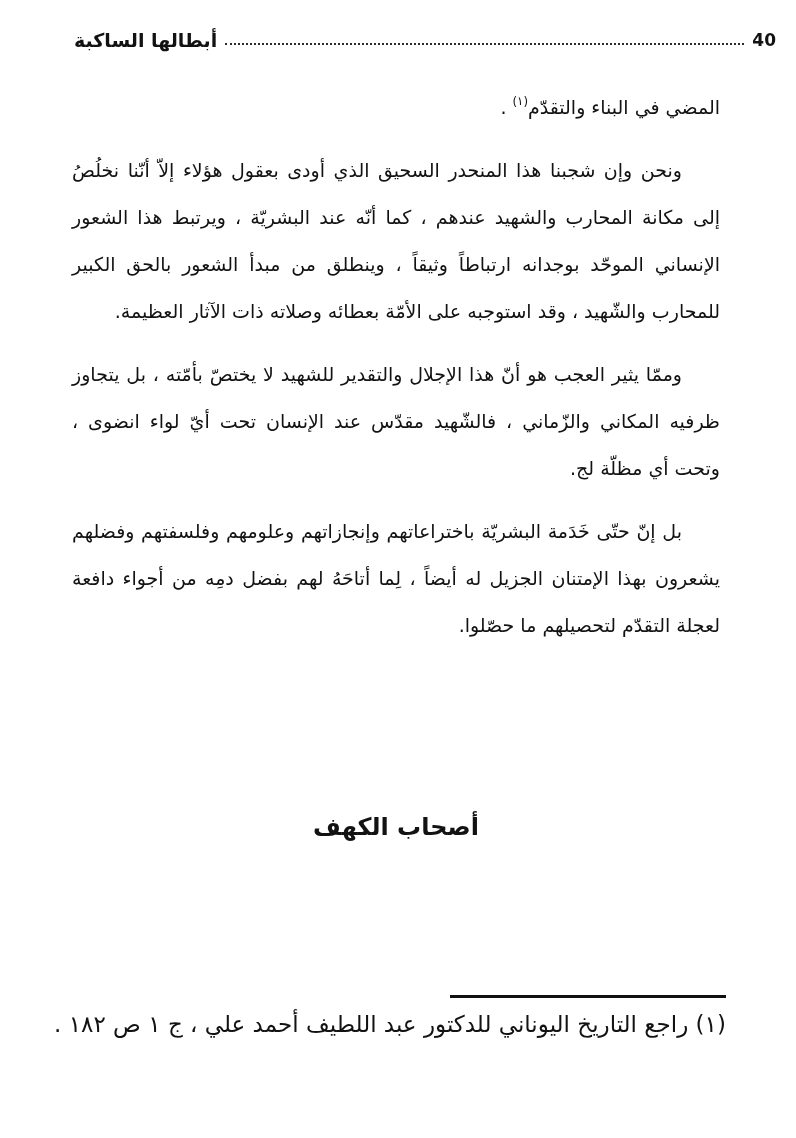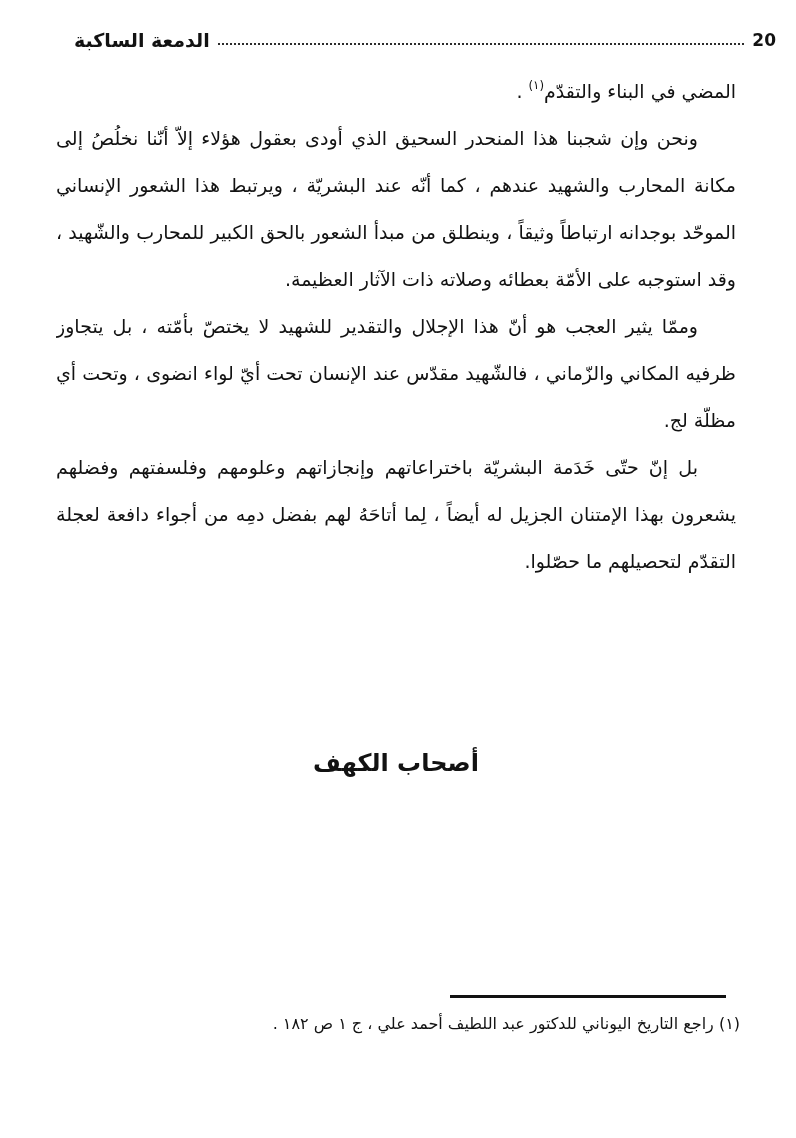--- a/index.html
+++ b/index.html
@@ -56,21 +56,21 @@
     right: 60px;
     left: 56px;
     height: 926px;
     overflow: hidden;
     font-size: 19px;
     line-height: 47px;
     text-align: justify;
     text-justify: inter-word;
   }
   .page-body p {
-    margin: 0;
+    margin: 16px;
     padding: 0;
   }
   .para-indent {
     text-indent: 38px;
   }
   .footnote-ref {
     font-size: 0.62em;
     vertical-align: 9px;
     letter-spacing: 0;
   }
@@ -91,34 +91,34 @@
     right: 70px;
     width: 276px;
     height: 3px;
     background: #111111;
   }
   .footnote-text {
     position: absolute;
     top: 1008px;
     right: 56px;
     left: 40px;
-    font-size: 16px;
+    font-size: 23px;
     line-height: 32px;
-    text-align: right;
+    text-align: center;
   }
 </style>
 </head>
 <body>
 
 <div class="page">
 
   <div class="page-header">
-    <span class="page-number">20</span>
+    <span class="page-number">40</span>
     <span class="dotted-leader"></span>
-    <span class="book-title">الدمعة الساكبة</span>
+    <span class="book-title">أبطالها الساكبة</span>
   </div>
 
   <div class="page-body">
 
     <p><span>المضي في البناء والتقدّم</span><sup class="footnote-ref">(١)</sup><span> .</span></p>
 
     <p class="para-indent">ونحن وإن شجبنا هذا المنحدر السحيق الذي أودى بعقول هؤلاء إلاّ أنّنا نخلُصُ إلى مكانة المحارب والشهيد عندهم ، كما أنّه عند البشريّة ، ويرتبط هذا الشعور الإنساني الموحّد بوجدانه ارتباطاً وثيقاً ، وينطلق من مبدأ الشعور بالحق الكبير للمحارب والشّهيد ، وقد استوجبه على الأمّة بعطائه وصلاته ذات الآثار العظيمة.</p>
 
     <p class="para-indent">وممّا يثير العجب هو أنّ هذا الإجلال والتقدير للشهيد لا يختصّ بأمّته ، بل يتجاوز ظرفيه المكاني والزّماني ، فالشّهيد مقدّس عند الإنسان تحت أيّ لواء انضوى ، وتحت أي مظلّة لج.</p>
 

